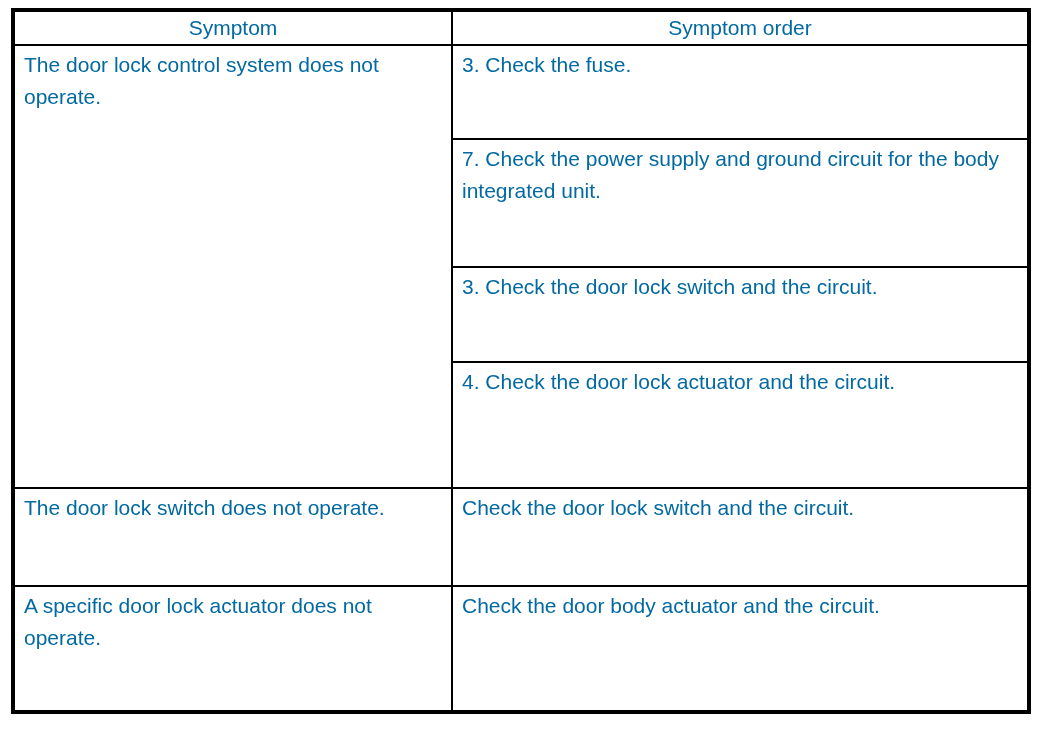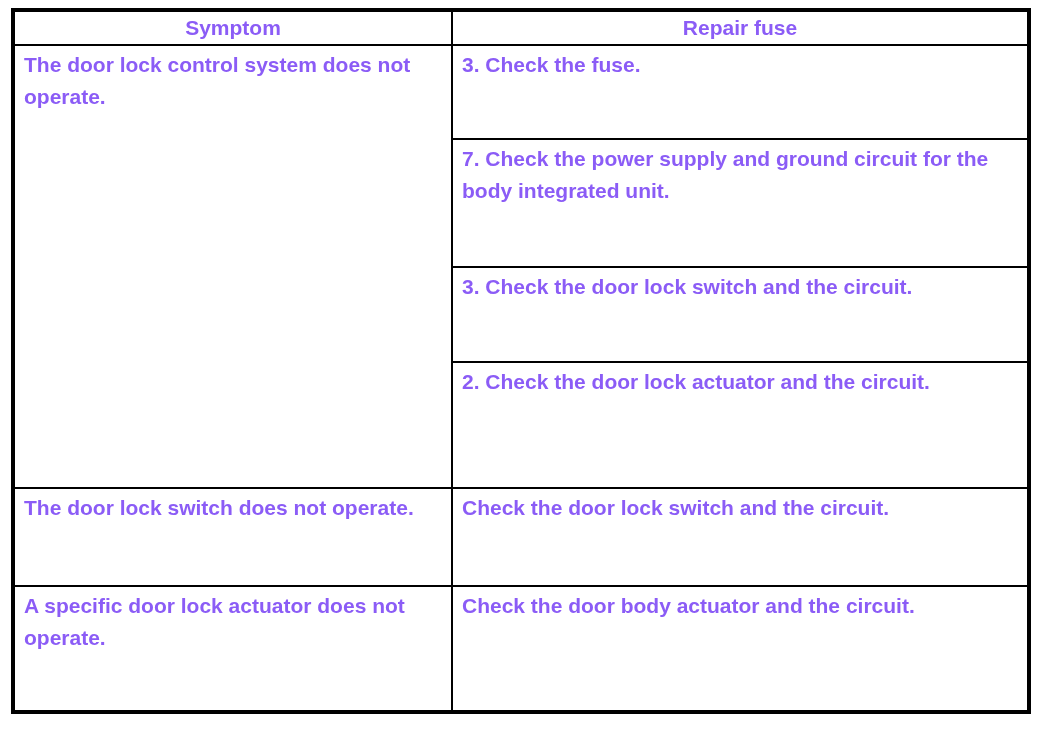--- a/index.html
+++ b/index.html
@@ -21,22 +21,22 @@
     border-collapse: collapse;
     table-layout: fixed;
     border: 4px solid #000000;
   }
   col.c1 { width: 439px; }
   col.c2 { width: 577px; }
   th, td {
     border: 2px solid #000000;
     font-size: 21px;
     line-height: 32px;
-    font-weight: bold;
-    color: #8b5cf6;
+    font-weight: normal;
+    color: #0369a1;
     background: #ffffff;
     vertical-align: top;
     padding: 3px 9px 3px 9px;
     overflow: hidden;
     word-wrap: break-word;
   }
   th {
     text-align: center;
     vertical-align: middle;
     padding: 0 4px;
@@ -53,36 +53,36 @@
 <body>
 
 <table class="diag">
   <colgroup>
     <col class="c1">
     <col class="c2">
   </colgroup>
   <thead>
     <tr class="r-header">
       <th>Symptom</th>
-      <th>Repair fuse</th>
+      <th>Symptom order</th>
     </tr>
   </thead>
   <tbody>
     <tr class="r-s1">
       <td rowspan="4">The door lock control system does not operate.</td>
       <td>3. Check the fuse.</td>
     </tr>
     <tr class="r-s2">
       <td>7. Check the power supply and ground circuit for the body integrated unit.</td>
     </tr>
     <tr class="r-s3">
       <td>3. Check the door lock switch and the circuit.</td>
     </tr>
     <tr class="r-s4">
-      <td>2. Check the door lock actuator and the circuit.</td>
+      <td>4. Check the door lock actuator and the circuit.</td>
     </tr>
     <tr class="r-2">
       <td>The door lock switch does not operate.</td>
       <td>Check the door lock switch and the circuit.</td>
     </tr>
     <tr class="r-3">
       <td>A specific door lock actuator does not operate.</td>
       <td>Check the door body actuator and the circuit.</td>
     </tr>
   </tbody>

